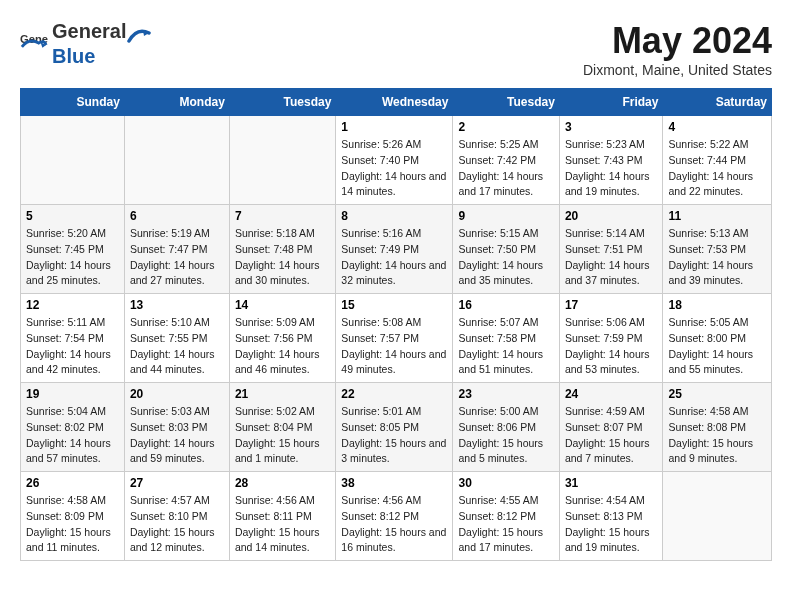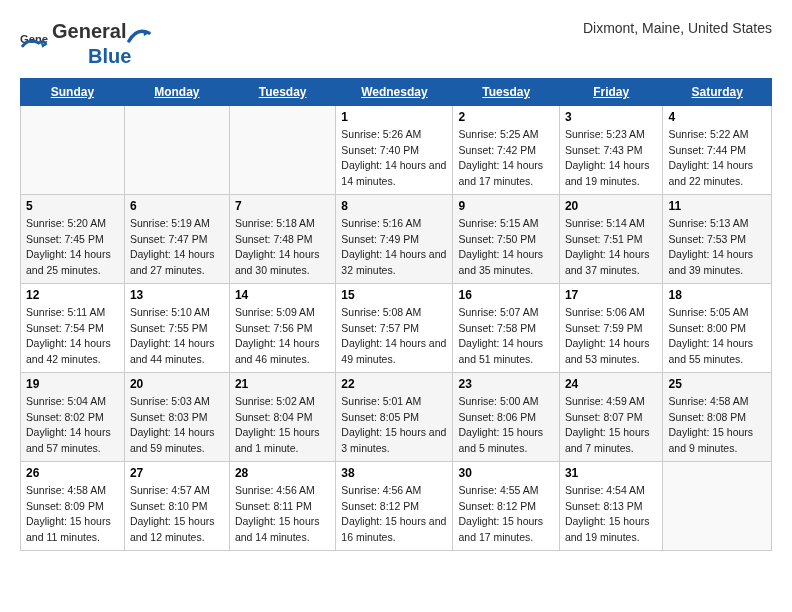--- a/index.html
+++ b/index.html
@@ -39,25 +39,24 @@
     }
     table {
       width: 100%;
       border-collapse: collapse;
       font-size: 11px;
     }
     thead th {
       background: #1a5ca8;
       color: #fff;
       padding: 6px 4px;
-      text-align: center;
+      text-align: right;
       font-size: 12px;
       font-weight: bold;
       border: 1px solid #1a5ca8;
-      text-decoration: underline;
     }
     tbody td {
       vertical-align: top;
       border: 1px solid #ccc;
       padding: 4px 5px;
       min-height: 70px;
       height: 80px;
       background: #fff;
     }
     tbody tr:nth-child(even) td {
@@ -86,24 +85,25 @@
     <svg class="logo-icon" viewBox="0 0 30 30" xmlns="http://www.w3.org/2000/svg">
       <text x="0" y="14" font-size="12" font-weight="bold" fill="#333">General</text>
       <path d="M2 18 Q10 8 20 14 Q26 10 28 16" stroke="#1a5ca8" fill="none" stroke-width="3"></path>
       <polygon points="28,16 22,13 24,19" fill="#1a5ca8"></polygon>
     </svg>
     <div>
       <span style="font-size:20px;font-weight:bold;color:#333;">General</span><svg width="26" height="22" viewBox="0 0 26 22" style="vertical-align:middle;margin:0 1px;">
           <path d="M2 18 Q10 4 22 10" stroke="#1a5ca8" fill="none" stroke-width="3.5" stroke-linecap="round"></path>
           <polygon points="22,10 16,7 17,13" fill="#1a5ca8"></polygon>
         </svg><br>
-      <span style="font-size:20px;font-weight:bold;color:#1a5ca8;margin-left:36px;">Blue</span>
+      <span style="font-size:20px;font-weight:bold;color:#1a5ca8;">Blue</span>
     </div>
   </div>
   <div class="title-block">
+    <div class="calendar-title">May 2024</div>
     <div class="calendar-subtitle">Dixmont, Maine, United States</div>
   </div>
 </div>
 
 <table>
   <thead>
     <tr>
     <th>Sunday</th>
         <th>Monday</th>
         <th>Tuesday</th>

